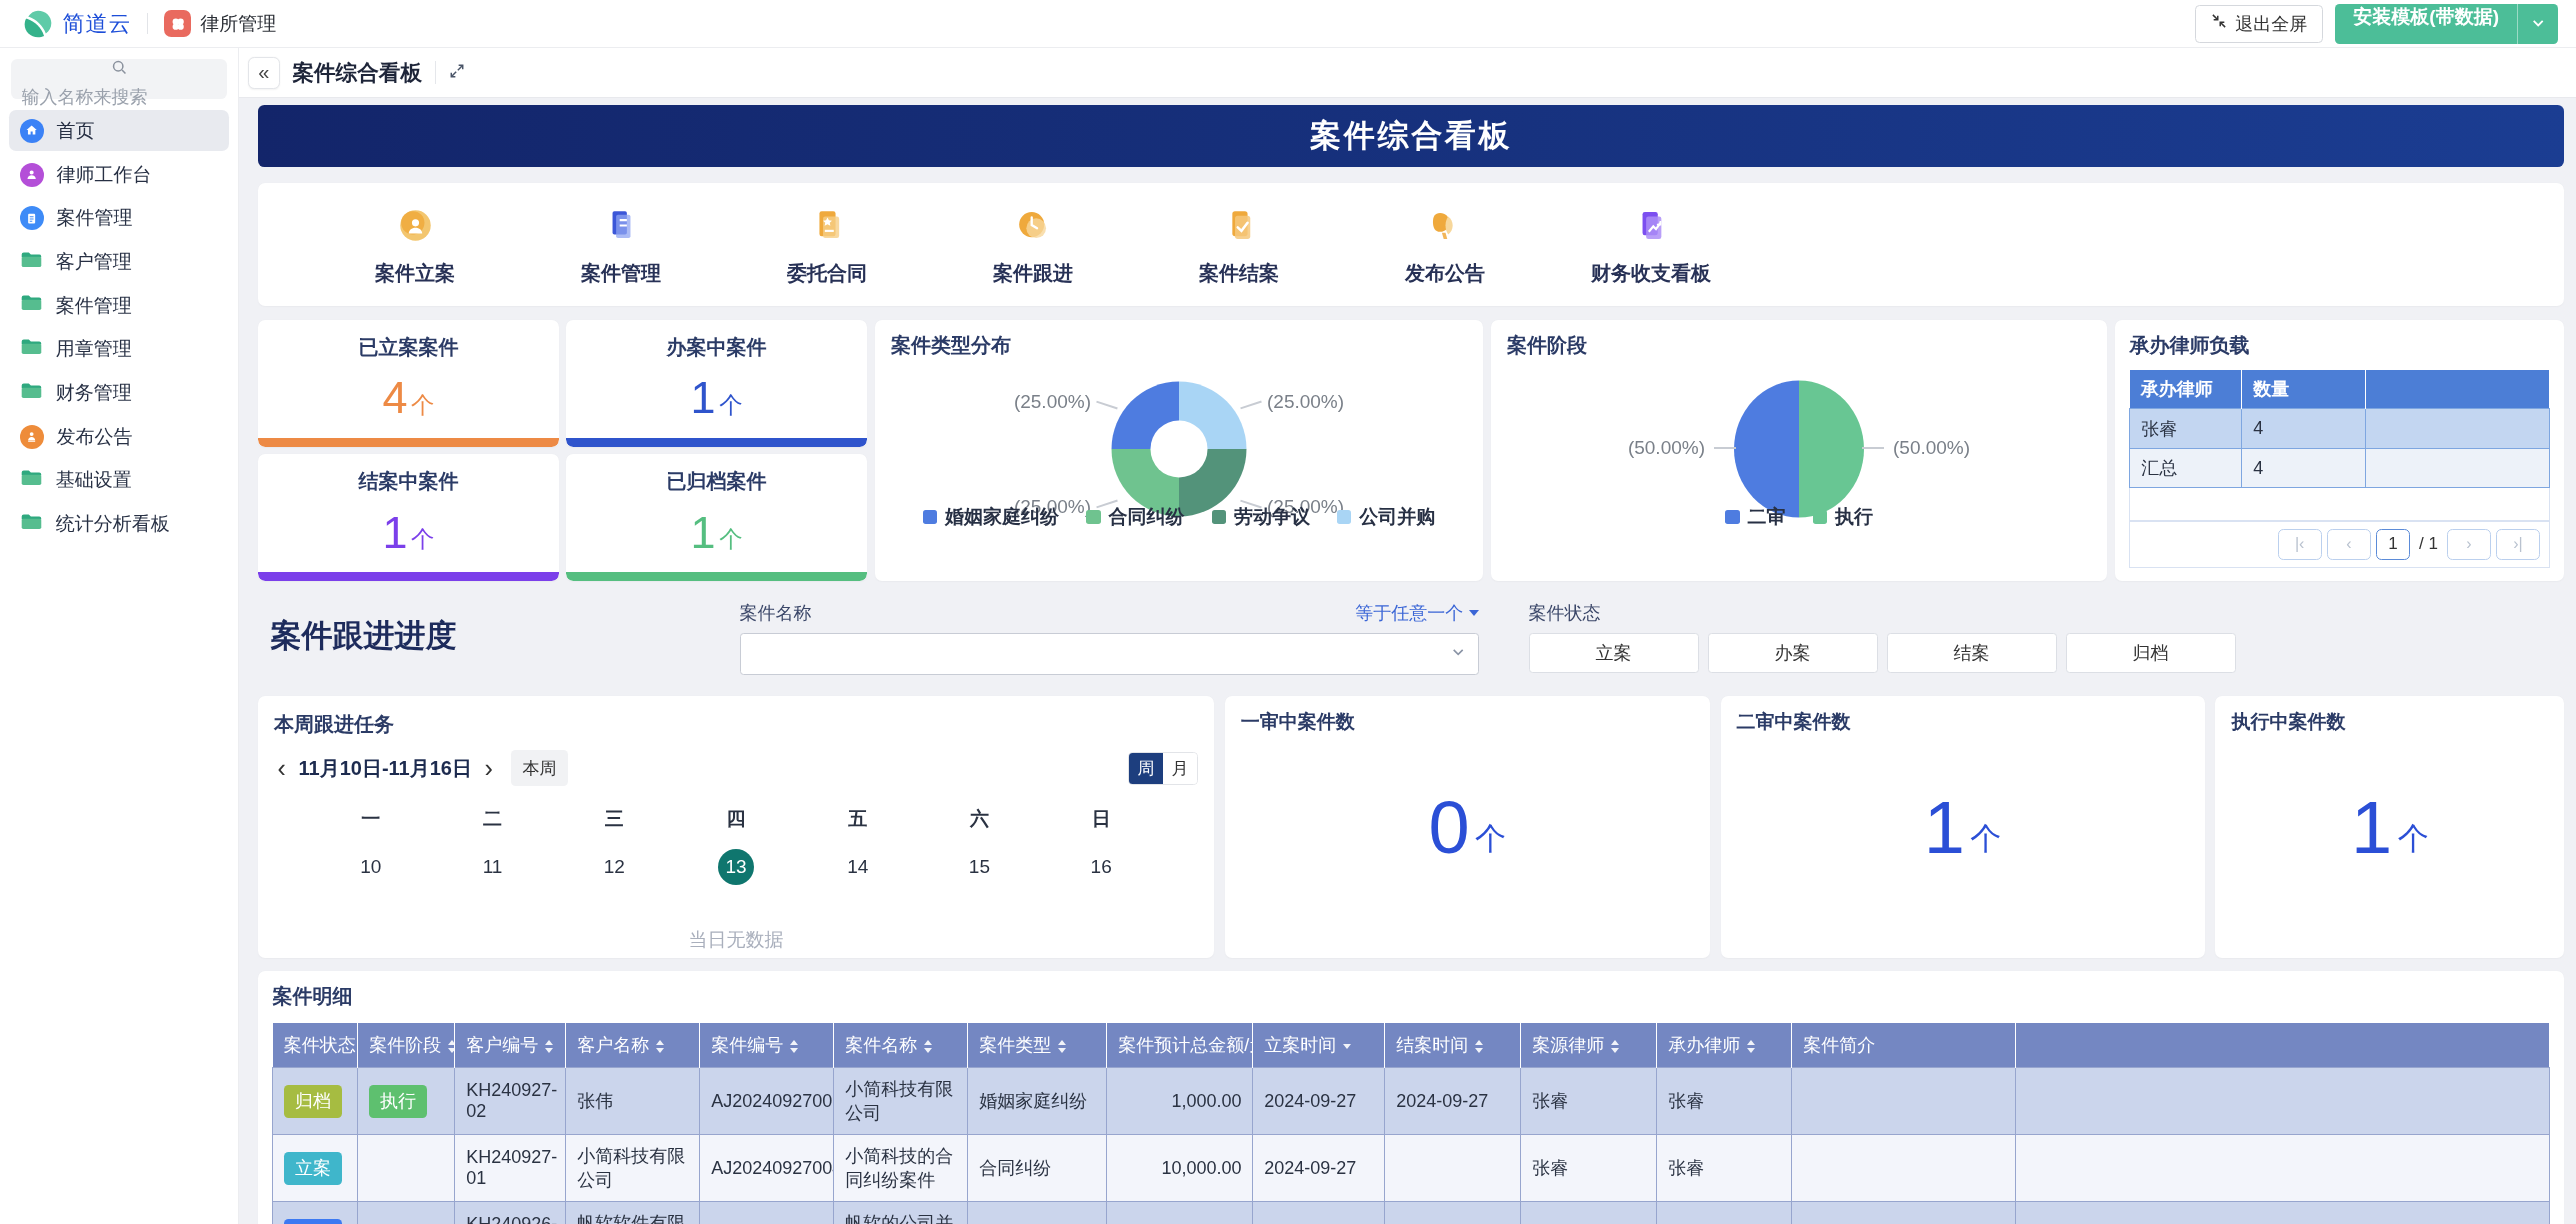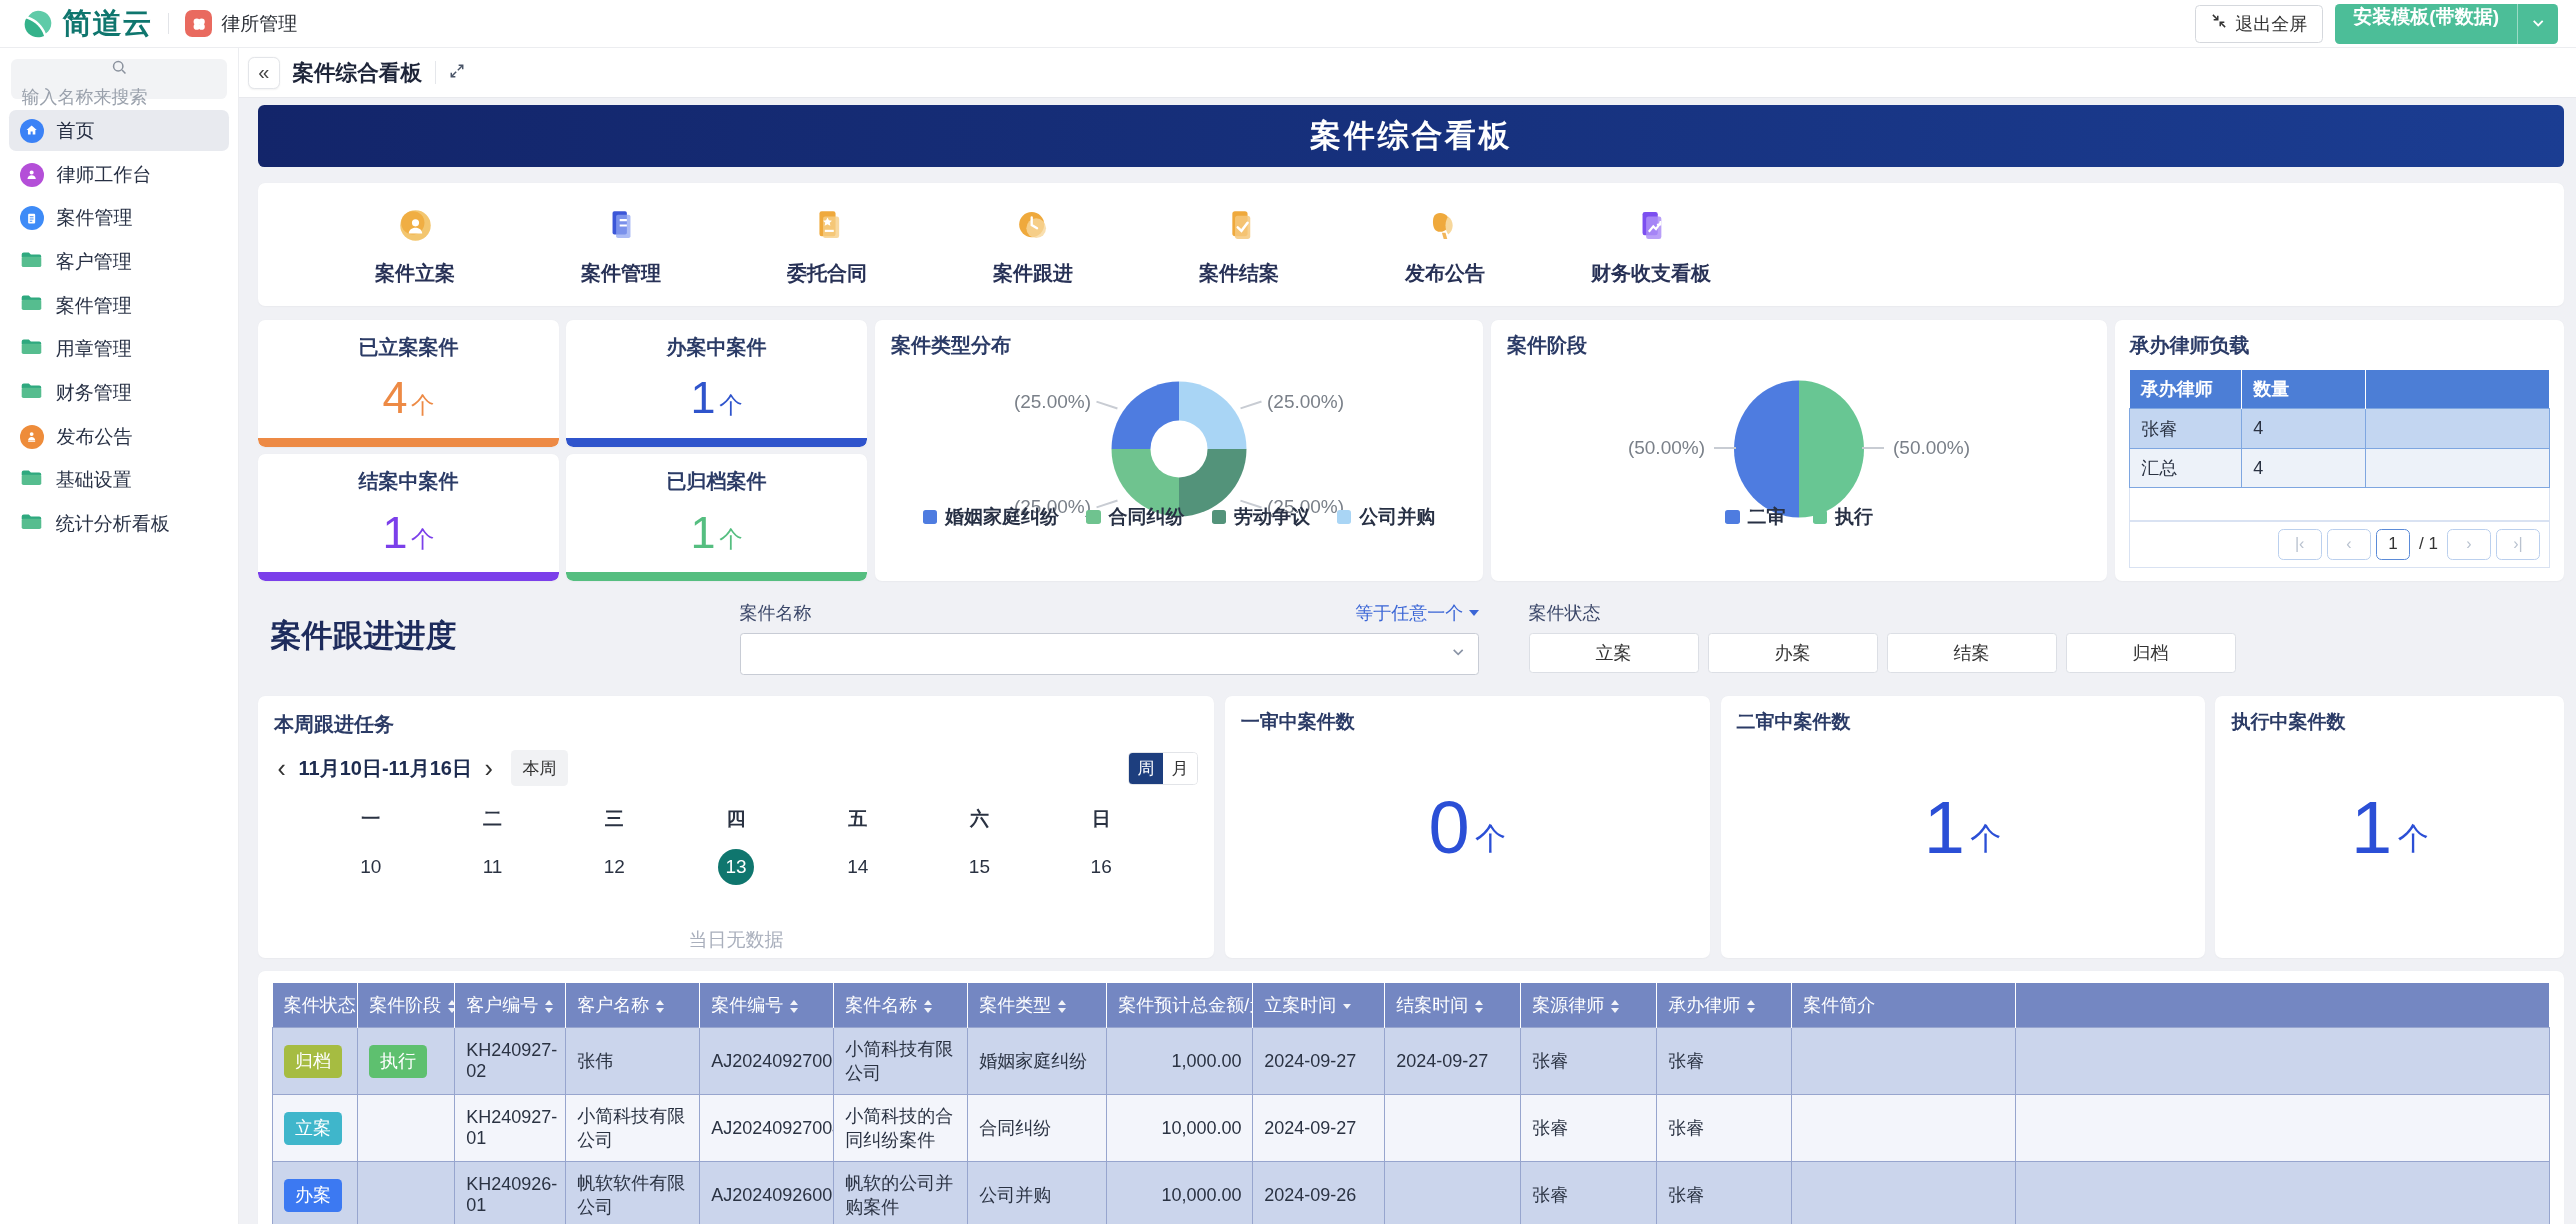--- a/index.html
+++ b/index.html
@@ -2,21 +2,21 @@
 <html style="font-size:14.4px"><head>
 <meta charset="utf-8">
 <style>
   html,body{margin:0;padding:0;}
   body{width:2576px;height:1224px;overflow:hidden;font-family:"Liberation Sans","DejaVu Sans",sans-serif;background:#F0F1F5;color:#273044;}
   .app{width:2576px;height:1224px;display:flex;flex-direction:column;}
   
   .topbar{height:47px;background:#fff;display:flex;align-items:center;padding:0 18px 0 21.6px;border-bottom:0.9px solid #ECEDF0;flex:0 0 auto;}
   .logo-wrap{display:flex;align-items:center;gap:9px;}
   .logo-mark{width:32px;height:32px;}
-  .logo-text{font-size:29px;font-weight:bold;color:#0f766e;letter-spacing:0.9px;}
+  .logo-text{font-size:22px;font-weight:normal;color:#1d4ed8;letter-spacing:0.9px;}
   .tb-div{width:0.9px;height:21.6px;background:#E2E4E8;margin:0 16px;}
   .app-icon{width:27px;height:27px;border-radius:7.2px;background:#E96A5F;display:flex;align-items:center;justify-content:center;}
   .app-name{font-size:19px;font-weight:normal;color:#2B2F36;margin-left:9px;}
   .tb-right{margin-left:auto;display:flex;align-items:center;gap:12.6px;}
   .btn-exit{display:flex;align-items:center;gap:7.2px;background:#fff;border:0.9px solid #D5D8DD;border-radius:4.5px;height:38px;padding:0 14.4px;font-size:18px;color:#333;cursor:pointer;}
   .btn-install{display:flex;height:40px;border-radius:4.5px;overflow:hidden;cursor:pointer;}
   .btn-install .main{background:#4CBE98;color:#fff;font-size:19px;font-weight:bold;display:flex;align-items:center;padding:0 18px;}
   .btn-install .caret{background:#4CBE98;border-left:0.9px solid rgba(255,255,255,.45);width:40px;display:flex;align-items:center;justify-content:center;}
   
   .shell{flex:1;display:flex;min-height:0;}
@@ -590,20 +590,21 @@
           <div class="card stage-card s3">
             <div class="stage-title">执行中案件数</div>
             <div class="stage-num">
                 <span class="v">1</span>
                 <span class="s">个</span>
               </div>
           </div>
         </div>
 
         <div class="card detail-card">
+          <div class="dt-title">案件明细</div>
           <table class="dt-table">
             <colgroup>
               <col style="width:85px">
                 <col style="width:97px">
                 <col style="width:111px">
                 <col style="width:134px">
                 <col style="width:134px">
                 <col style="width:134px">
                 <col style="width:139px">
                 <col style="width:146px">

